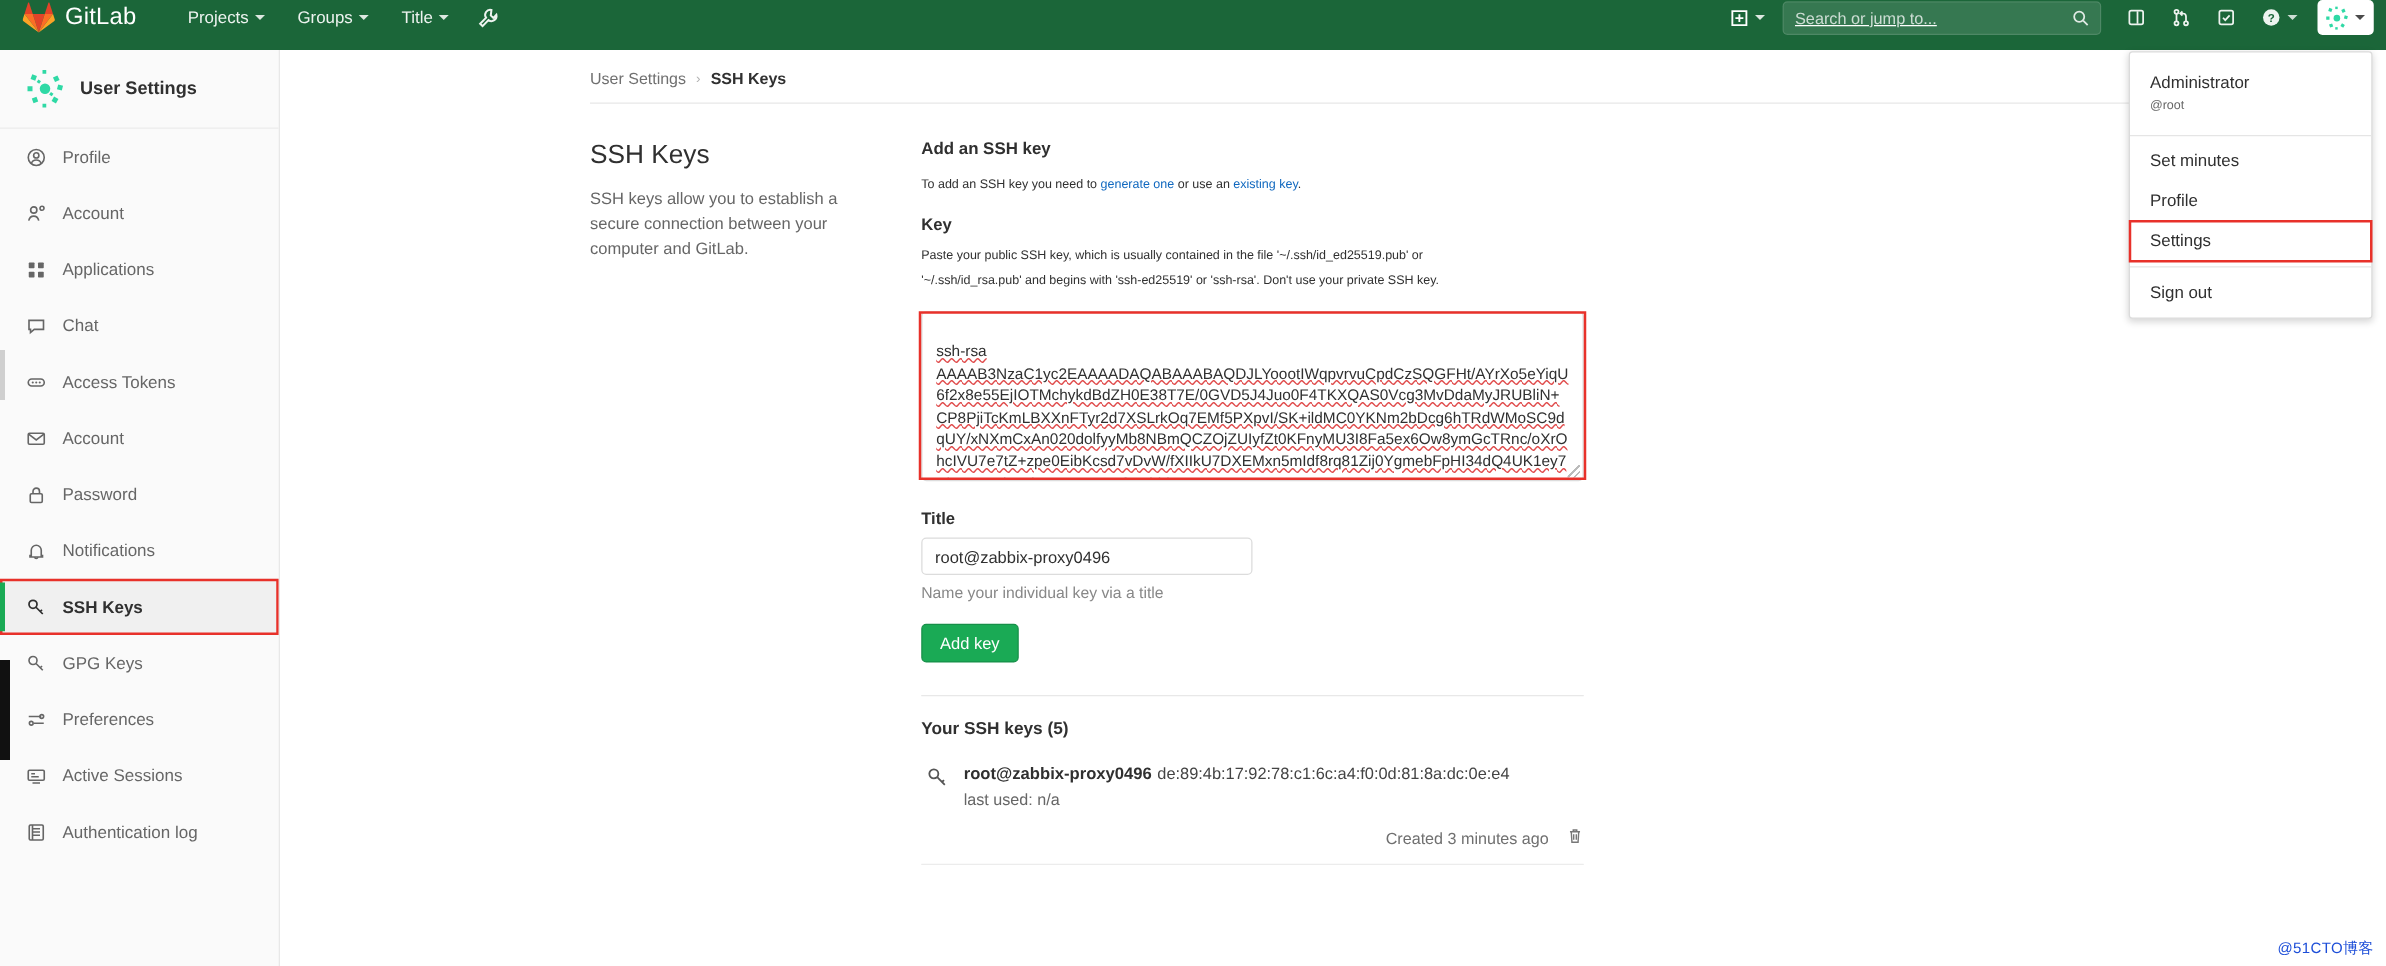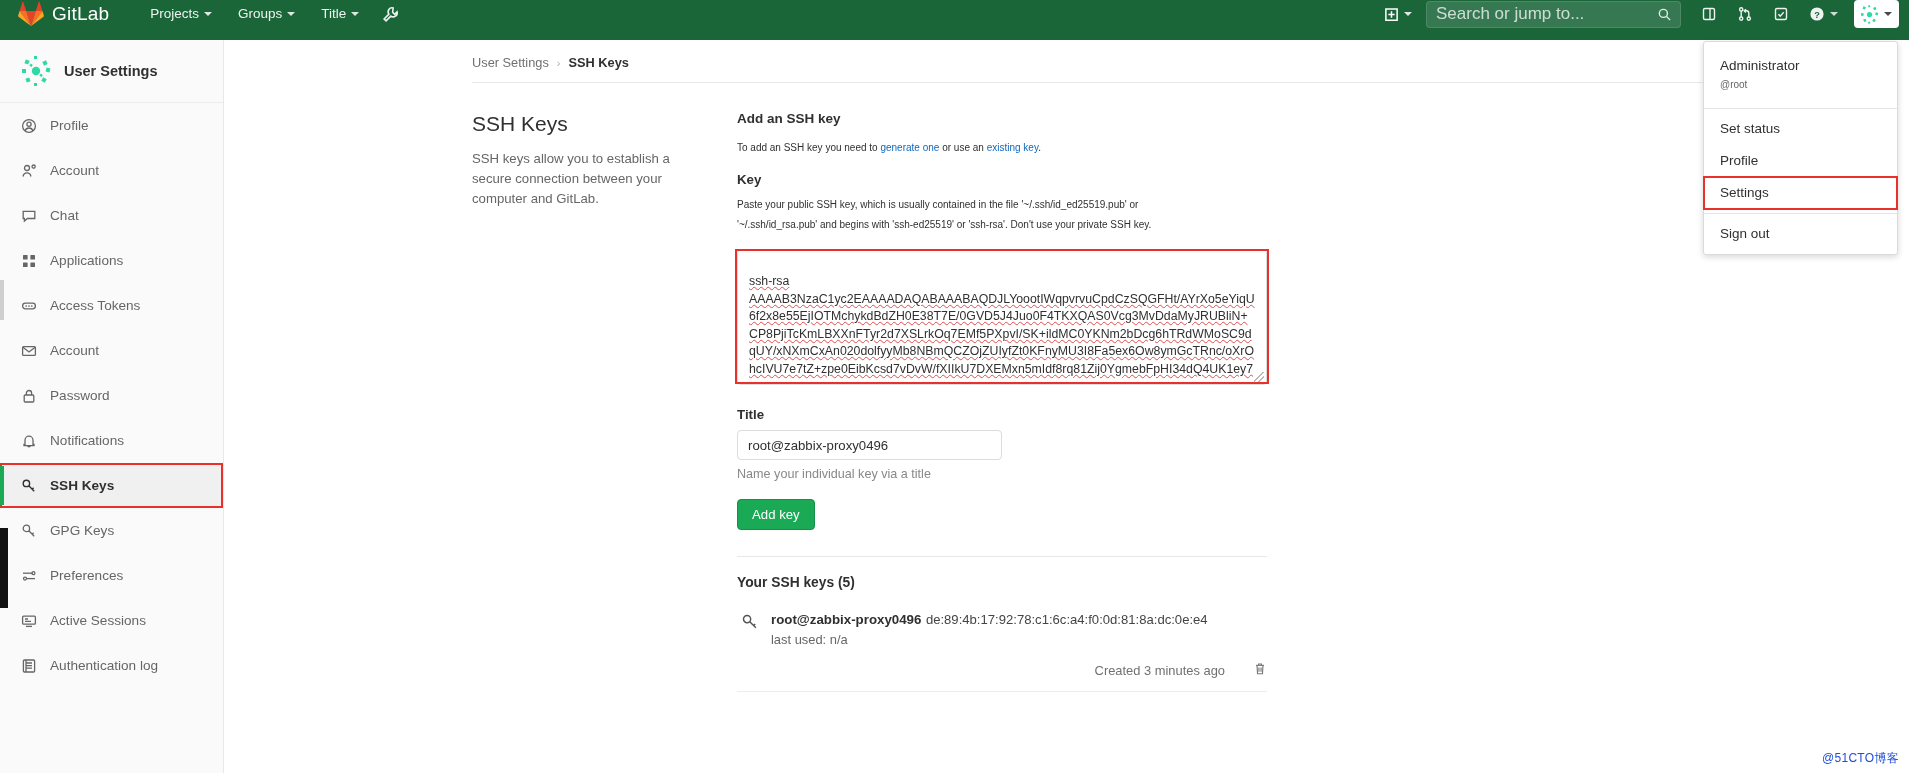--- a/index.html
+++ b/index.html
@@ -40,21 +40,21 @@
     display: flex; align-items: center; gap: 5px; padding: 0 10px;
     height: 40px; cursor: pointer; color: #fff;
   }
   #search-box {
     position: relative; width: 255px; height: 27px; margin: 0 10px 0 4px;
     background: rgba(255,255,255,.12); border: 1px solid rgba(255,255,255,.12);
     border-radius: 4px; display: flex; align-items: center; padding: 0 9px;
   }
   #search-box input {
     background: transparent; border: 0; outline: none; color: #fff;
-    font-size: 17px; width: 100%; font-family: "Liberation Sans", sans-serif;
+    font-size: 13px; width: 100%; font-family: "Liberation Sans", sans-serif; text-decoration: underline;
   }
   #search-box input::placeholder { color: rgba(255,255,255,.75); }
   .search-mag { position: absolute; right: 8px; top: 5px; opacity: .85; }
   .avatar-btn {
     background: #fff; border-radius: 4px; height: 28px; margin-left: 6px;
     display: flex; align-items: center; gap: 4px; padding: 0 7px 0 5px;
     cursor: pointer;
   }
   .avatar-img { width: 21px; height: 21px; }
   .caret-dark {
@@ -179,21 +179,21 @@
   }
 
   .list-sep { border-top: 1px solid #e8e8e8; margin: 26px 0 0 0; width: 530px; }
   .list-title { font-size: 13.8px; font-weight: 700; color: #303030; padding: 18px 0 0 0; }
   .key-row { display: flex; align-items: flex-start; gap: 12px; padding: 20px 0 0 4px; }
   .key-ic { width: 18px; flex: 0 0 auto; padding-top: 3px; }
   .key-meta .kname { font-size: 13.3px; color: #303030; font-weight: 700; }
   .key-meta .kfp { font-size: 13.1px; color: #444; font-weight: 400; }
   .key-meta .kused { font-size: 12.9px; color: #666; margin-top: 4px; }
   .key-foot {
-    display: flex; align-items: center; justify-content: flex-end; gap: 28px;
+    display: flex; align-items: center; justify-content: flex-end; gap: 14px;
     width: 530px; padding-top: 14px; font-size: 12.9px; color: #707070;
   }
   .trash-btn { cursor: pointer; opacity: .75; }
   .bottom-rule { width: 530px; border-top: 1px solid #ececec; margin-top: 12px; }
 
   
   #left-edge-black {
     position: absolute; left: 0; top: 528px; width: 8px; height: 80px;
     background: #111; z-index: 30;
   }
@@ -310,21 +310,21 @@
     </span>
   </div>
 </div>
 
 <div id="user-dropdown">
   <div class="dd-user">
     <div class="dd-name">Administrator</div>
     <div class="dd-handle">@root</div>
   </div>
   <div class="dd-sep"></div>
-  <div class="dd-item">Set status</div>
+  <div class="dd-item">Set minutes</div>
   <div class="dd-item">Profile</div>
   <div class="dd-item highlighted">Settings</div>
   <div class="dd-sep"></div>
   <div class="dd-item">Sign out</div>
 </div>
 
 <div id="sidebar">
   <div class="ctx-header">
     <svg class="ctx-avatar" viewBox="0 0 32 32">
       <rect width="32" height="32" fill="#fafafa"></rect>
@@ -362,37 +362,37 @@
         <circle cx="6" cy="5" r="2.5"></circle>
           <path d="M2 13.5c.5-2.4 2-3.6 4-3.6s3.5 1.2 4 3.6"></path>
         <circle cx="12.6" cy="3.6" r="1.6"></circle>
       </svg>
     </span>
     <span>Account</span>
   </div>
 
   <div class="nav-item">
     <span class="ic">
-      <svg width="16" height="16" viewBox="0 0 16 16" fill="none" stroke="#666" stroke-width="1.3">
-        <path d="M2.2 3.3h11.6v7.2H6.4L3.4 13v-2.5H2.2z"></path>
-      </svg>
-    </span>
-    <span>Chat</span>
-  </div>
-
-  <div class="nav-item">
-    <span class="ic">
       <svg width="16" height="16" viewBox="0 0 16 16" fill="#666">
         <rect x="2" y="2" width="4.6" height="4.6" rx=".6"></rect>
         <rect x="9.4" y="2" width="4.6" height="4.6" rx=".6"></rect>
         <rect x="2" y="9.4" width="4.6" height="4.6" rx=".6"></rect>
         <rect x="9.4" y="9.4" width="4.6" height="4.6" rx=".6"></rect>
       </svg>
     </span>
     <span>Applications</span>
+  </div>
+
+  <div class="nav-item">
+    <span class="ic">
+      <svg width="16" height="16" viewBox="0 0 16 16" fill="none" stroke="#666" stroke-width="1.3">
+        <path d="M2.2 3.3h11.6v7.2H6.4L3.4 13v-2.5H2.2z"></path>
+      </svg>
+    </span>
+    <span>Chat</span>
   </div>
 
   <div class="nav-item">
     <span class="ic">
       <svg width="16" height="16" viewBox="0 0 16 16" fill="none" stroke="#666" stroke-width="1.3">
         <rect x="1.6" y="5.2" width="12.8" height="5.6" rx="2.8"></rect>
         <circle cx="5.2" cy="8" r=".85" fill="#666" stroke="none"></circle>
         <circle cx="8" cy="8" r=".85" fill="#666" stroke="none"></circle>
         <circle cx="10.8" cy="8" r=".85" fill="#666" stroke="none"></circle>
       </svg>

